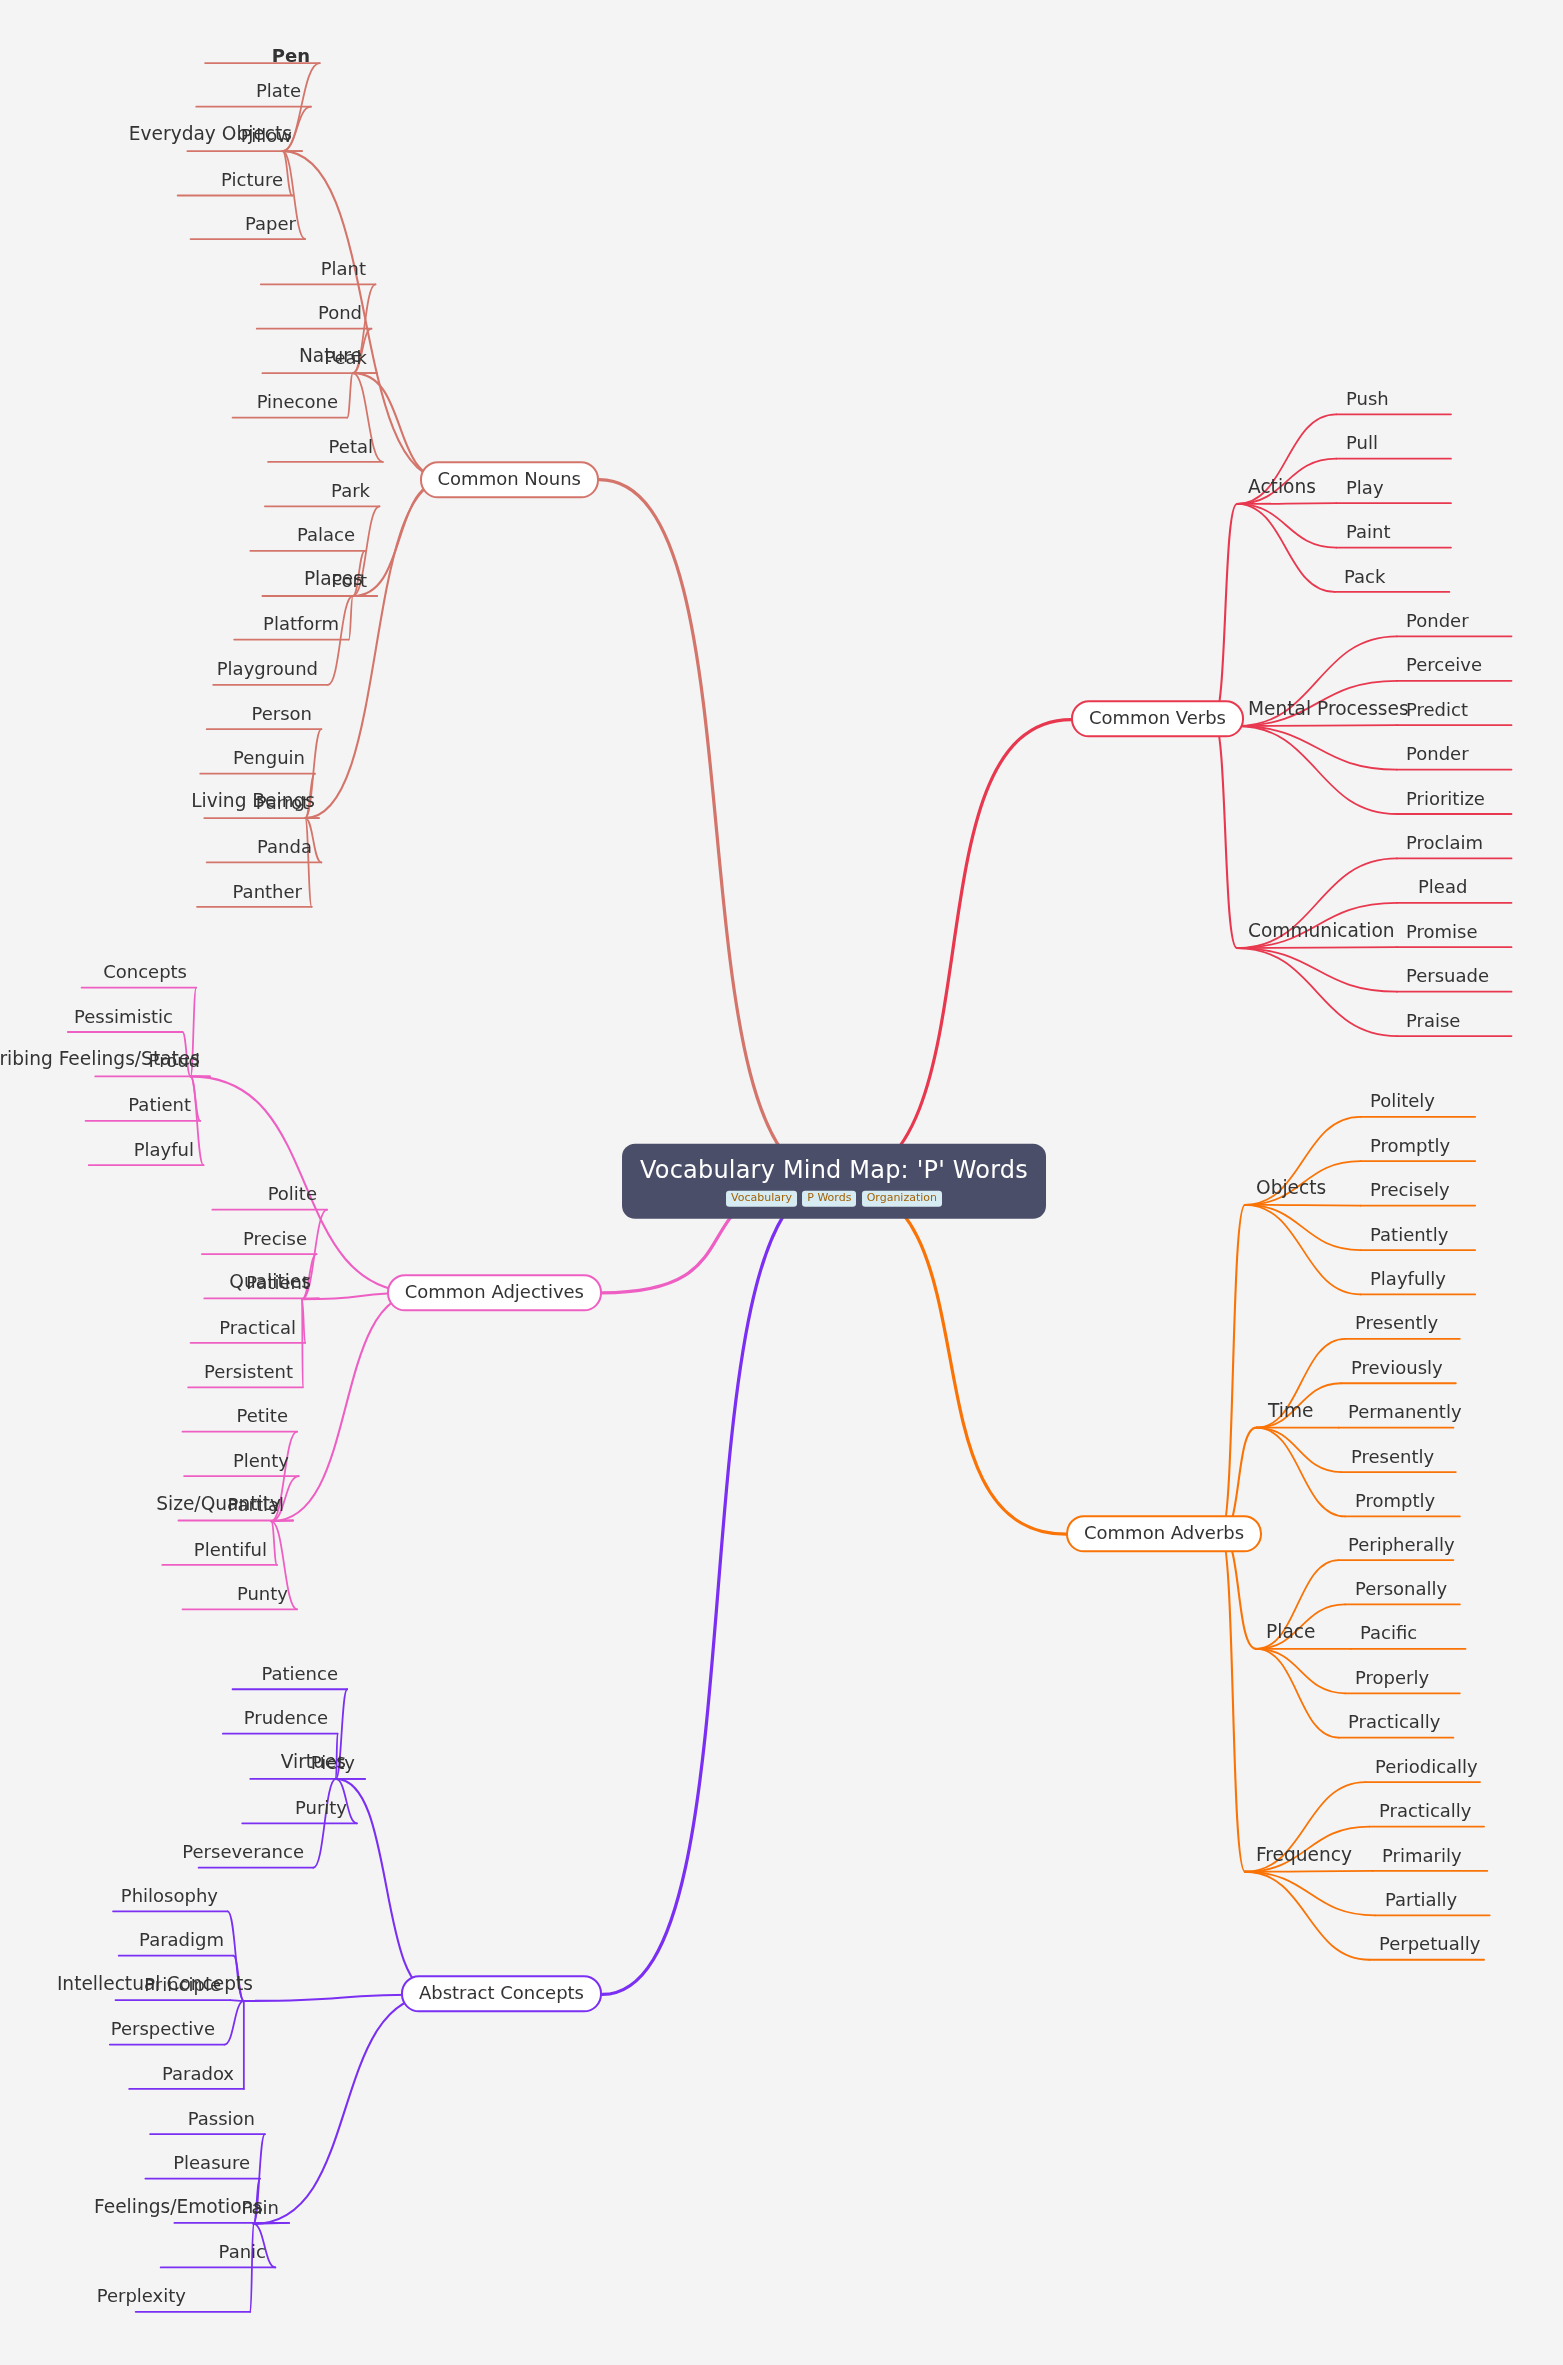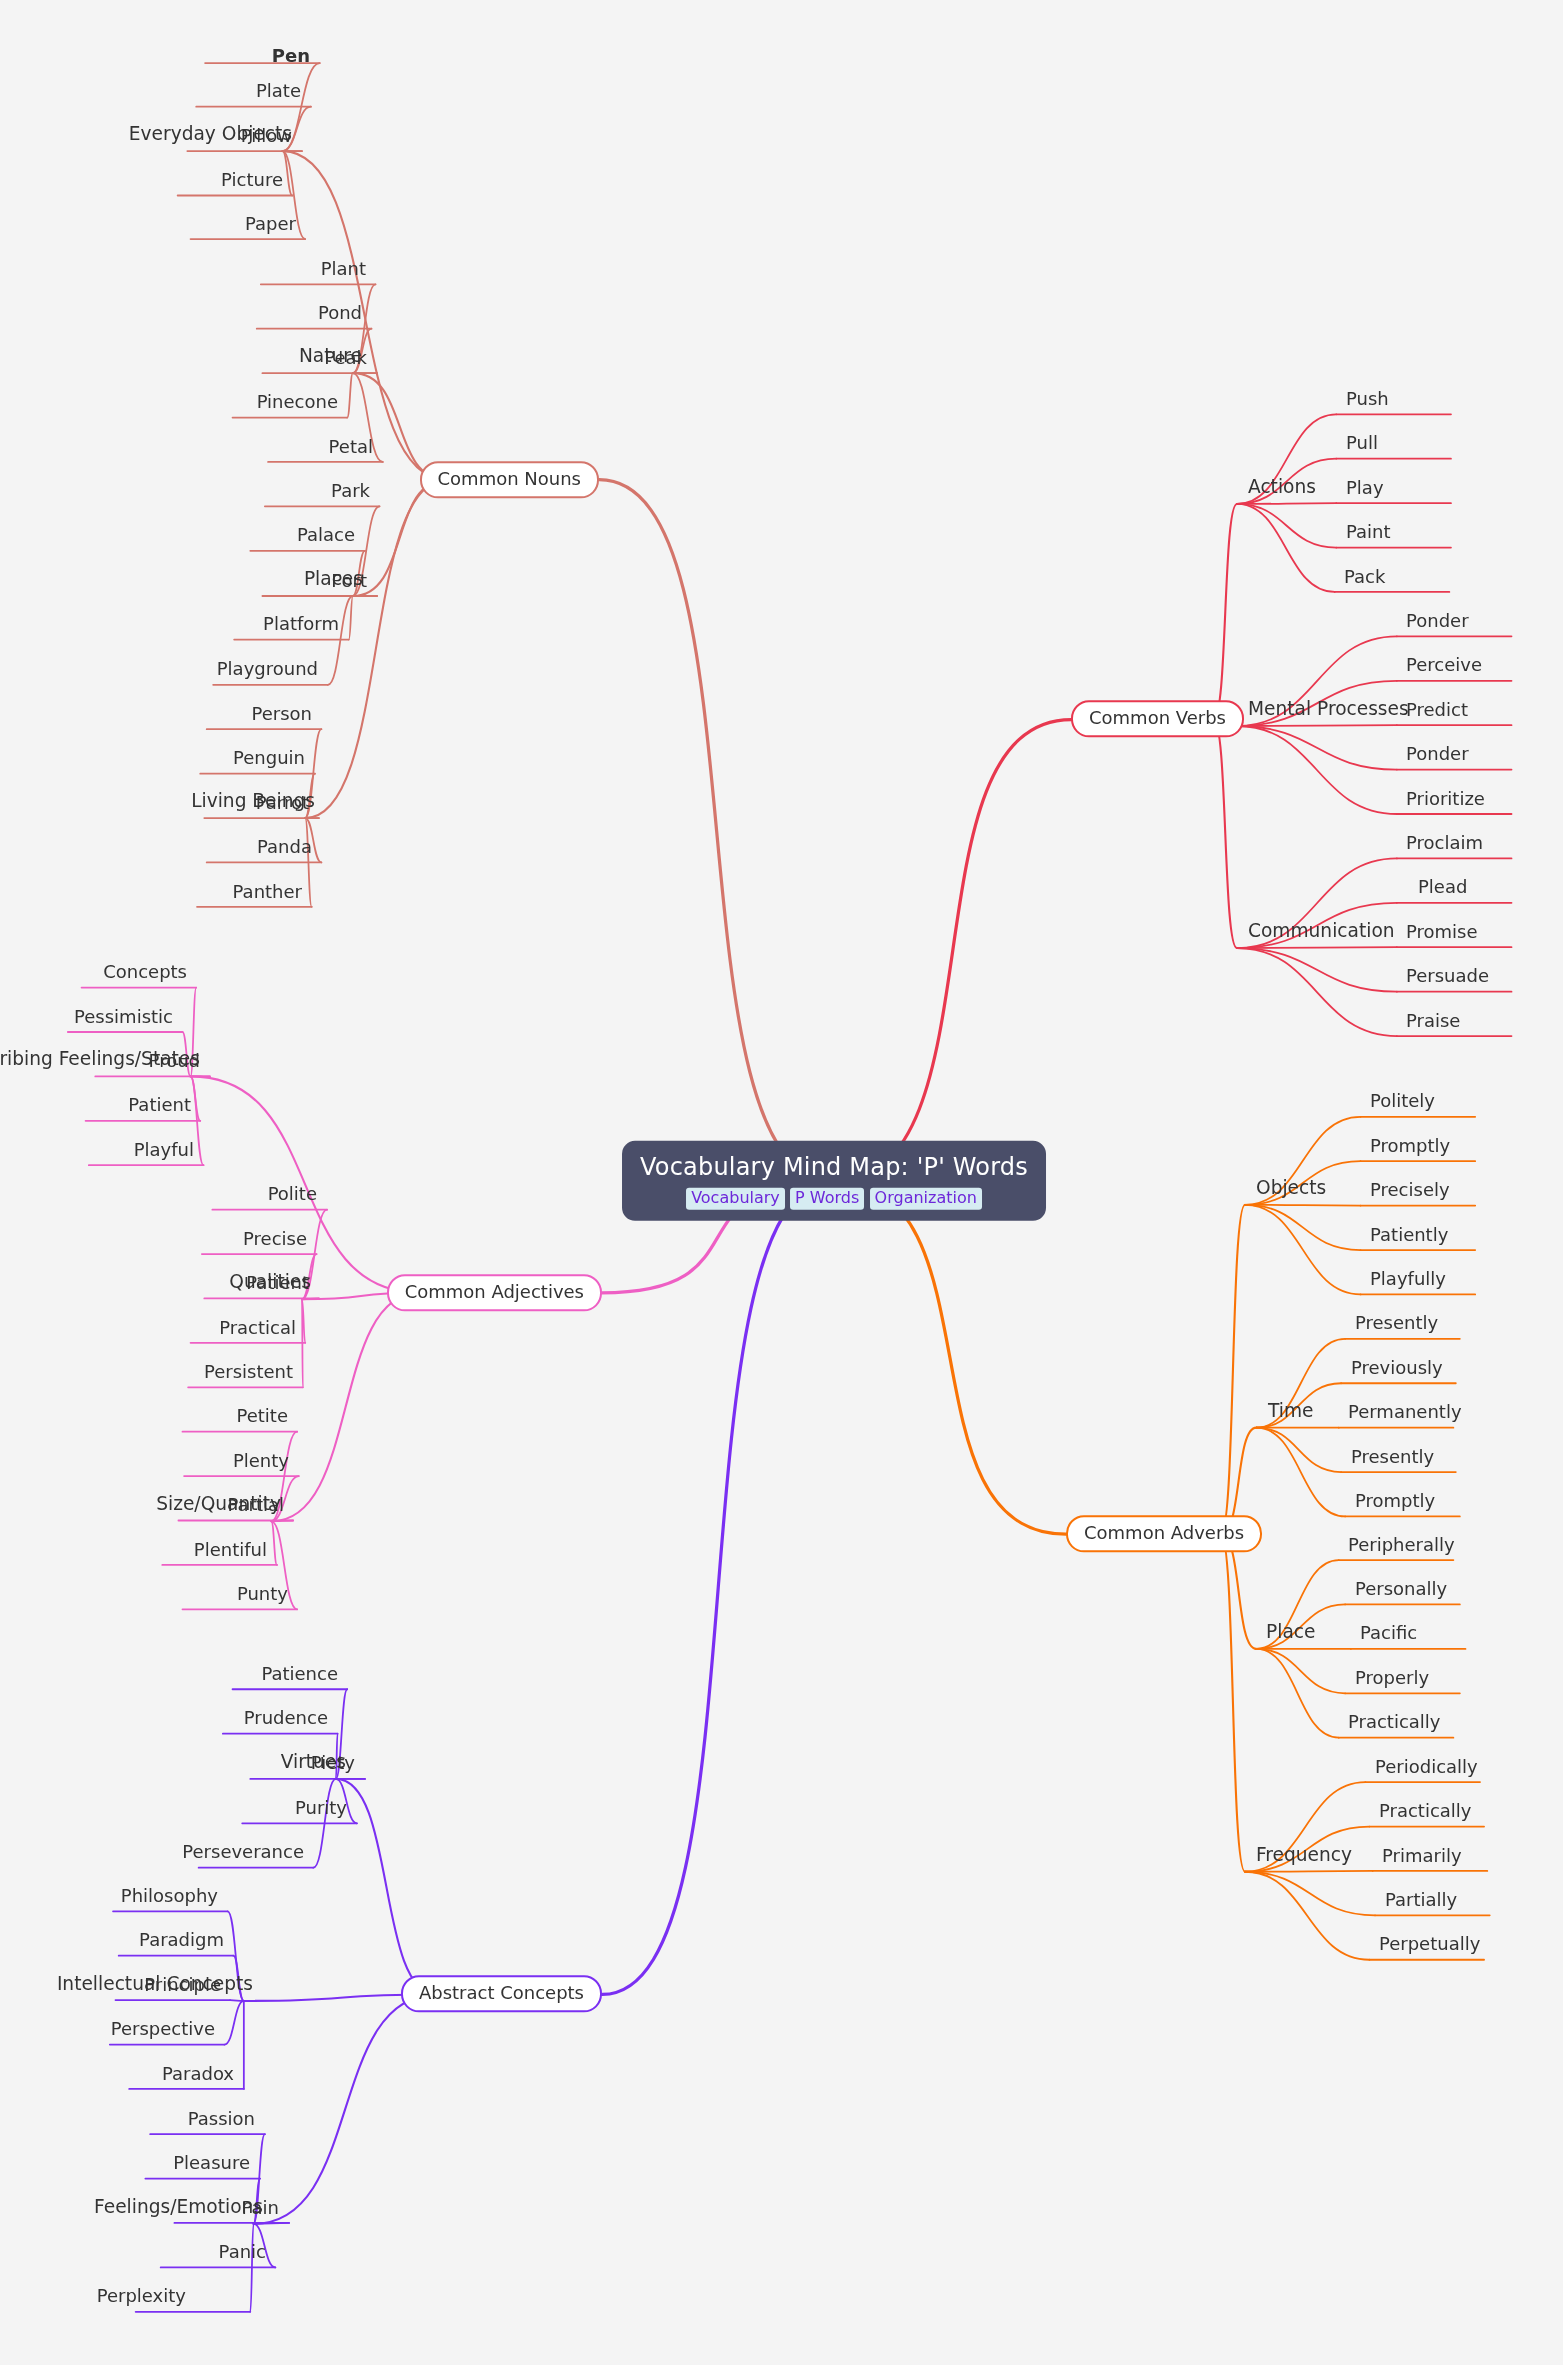--- a/index.html
+++ b/index.html
@@ -40,22 +40,22 @@
     transform:translate(-50%,-50%);
     background:#4a4e69;
     border-radius:13px;
     padding:13px 18px 11.3px 18px;
     text-align:center;
     color:#ffffff;
   }
   #root .rtitle{font-size:24px;line-height:1.1;letter-spacing:0.2px;}
   #root .rtags{margin-top:7.3px;display:flex;gap:5.7px;justify-content:center;}
   #root .rtag{
-    background:#d6ecf2;color:#6d28d9;
-    font-size:16px;border-radius:3.2px;padding:1.6px 4.8px 2.4px 4.8px;
+    background:#d6ecf2;color:#a16207;
+    font-size:11px;border-radius:3.2px;padding:1.6px 4.8px 2.4px 4.8px;
     line-height:1.15;
   }
 </style>
 </head>
 <body>
 
 <div id="map">
   <svg id="links" xmlns="http://www.w3.org/2000/svg" viewBox="0 0 1937 2930" width="1564" height="2366">
       <path d="M 1033 1463 C 823.48 1463, 951.52 594, 742 594" stroke="#d4756b" stroke-width="4" fill="none" stroke-linecap="round"></path>
       <path d="M 553 594 C 431.2 594, 471.8 187, 350 187" stroke="#d4756b" stroke-width="2.6" fill="none" stroke-linecap="round"></path>

